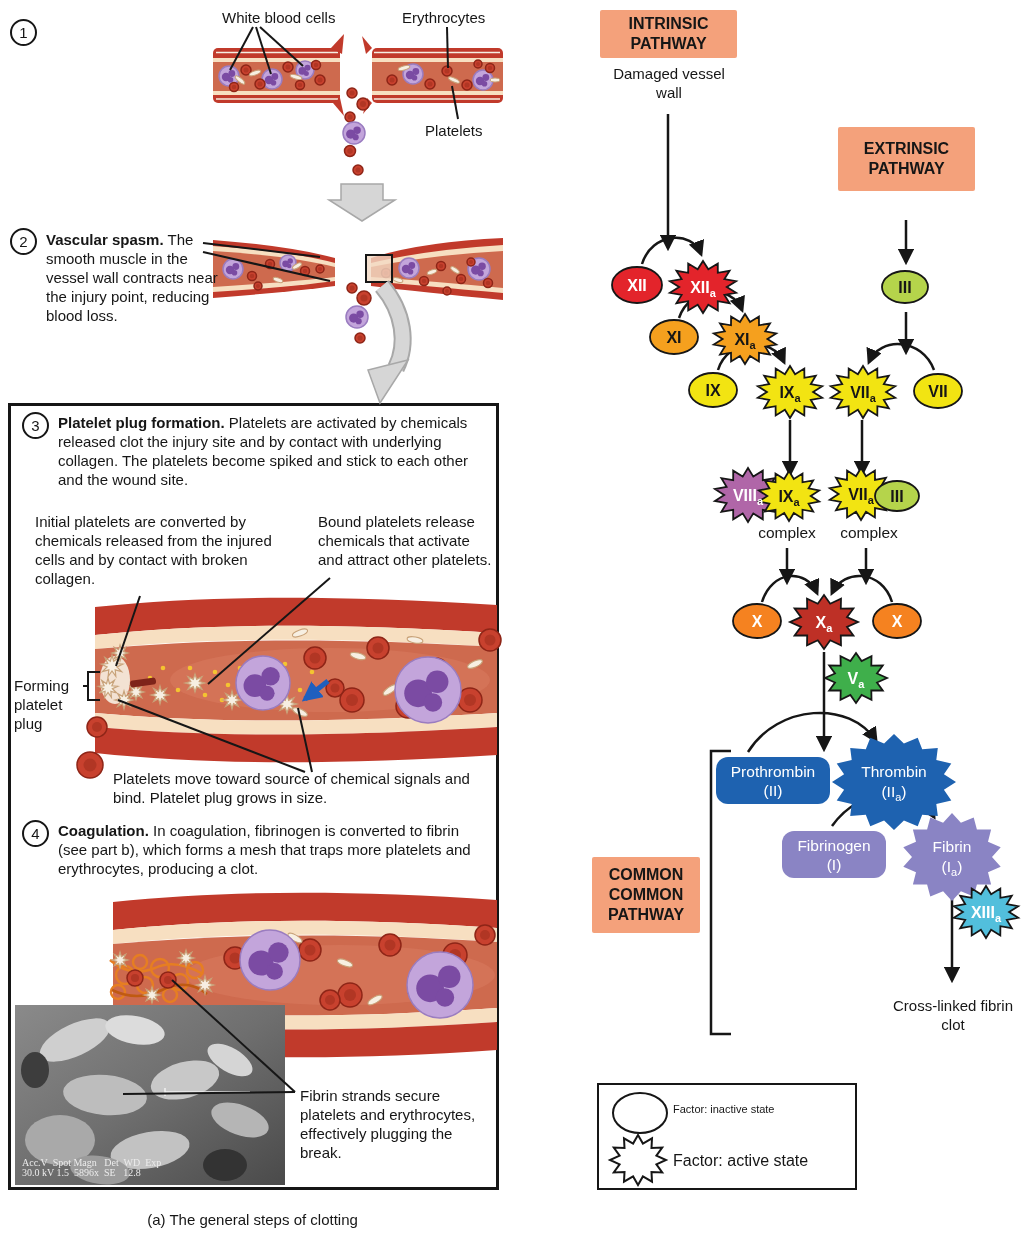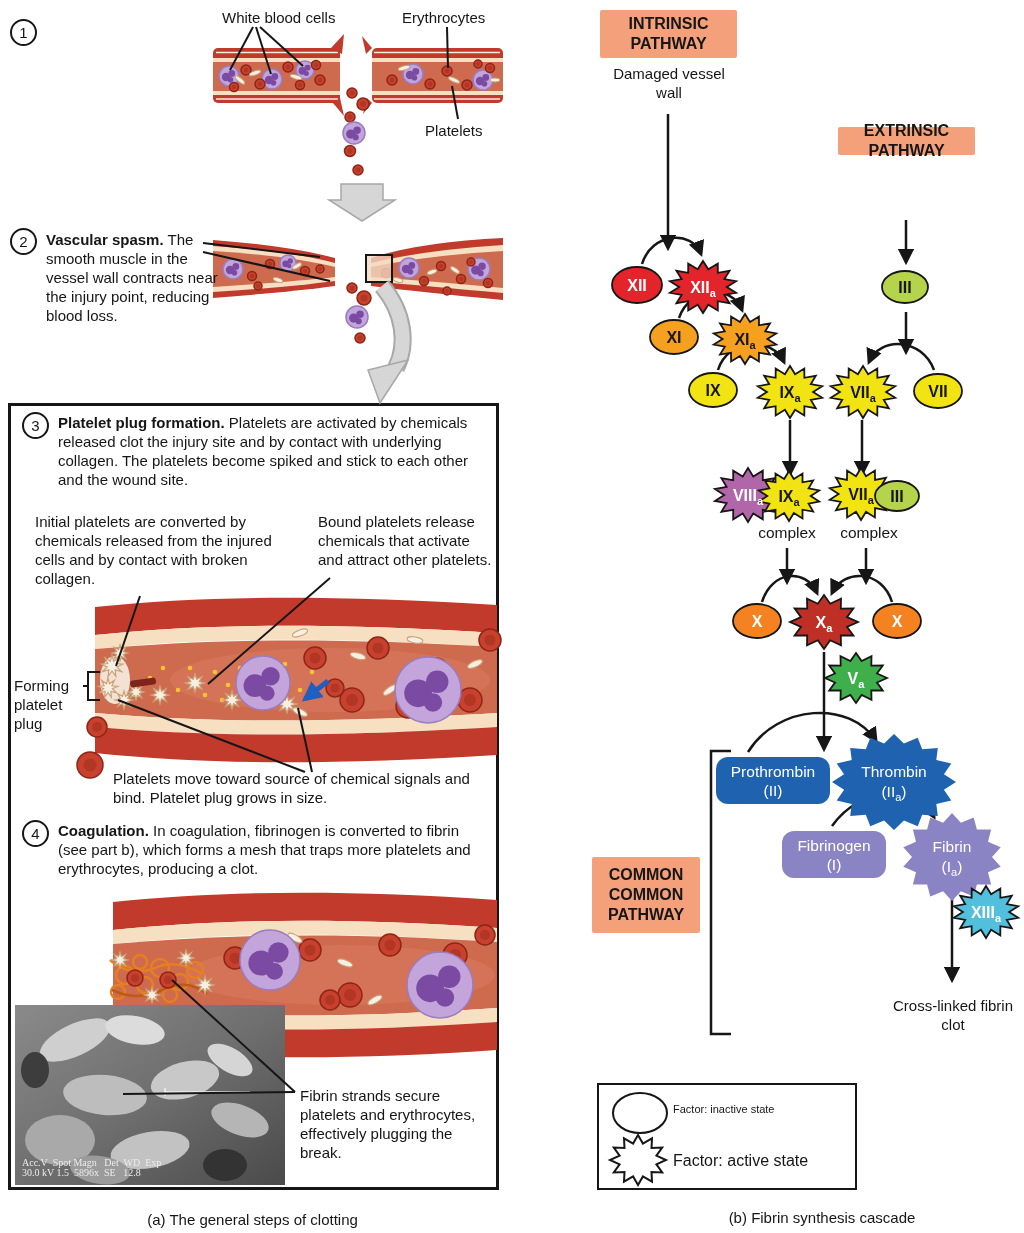--- a/index.html
+++ b/index.html
@@ -684,26 +684,25 @@
   <div class="txt" style="left:58px;top:821px;width:428px"><span class="b">Coagulation.</span> <span>In coagulation, fibrinogen is converted to fibrin (see part b), which forms a mesh that traps more platelets and erythrocytes, producing a clot.</span></div>
   <div class="txt" style="left:300px;top:1086px;width:192px">Fibrin strands secure platelets and erythrocytes, effectively plugging the break.</div>
   <div class="semtxt" style="left:22px;top:1156px">Acc.V  Spot Magn   Det  WD  Exp</div>
   <div class="semtxt" style="left:22px;top:1166px">30.0 kV 1.5  5896x  SE   12.8</div>
   <div class="txt ctr" style="left:55px;top:1210px;width:395px">(a) The general steps of clotting</div>
 
   <div class="pathway-box" style="left:600px;top:10px;width:137px;height:48px">
       <span>INTRINSIC PATHWAY</span>
     </div>
   <div class="txt ctr" style="left:605px;top:64px;width:128px">Damaged vessel wall</div>
-  <div class="pathway-box" style="left:838px;top:127px;width:137px;height:28px">
+  <div class="pathway-box" style="left:838px;top:127px;width:137px;height:64px">
       <span>EXTRINSIC PATHWAY</span>
     </div>
   <div class="txt ctr" style="left:742px;top:523px;width:90px;font-size:15.5px">complex</div>
   <div class="txt ctr" style="left:824px;top:523px;width:90px;font-size:15.5px">complex</div>
   <div class="pathway-box" style="left:592px;top:857px;width:108px;height:76px">
       <span>COMMON COMMON PATHWAY</span>
     </div>
   <div class="txt ctr" style="left:892px;top:996px;width:122px">Cross-linked fibrin clot</div>
   <div class="txt" style="left:673px;top:1103px;font-size:11px">Factor: inactive state</div>
   <div class="txt" style="left:673px;top:1151px;font-size:16px">Factor: active state</div>
-  <div class="txt ctr" style="left:662px;top:1208px;width:320px">(b) Fibrin synthesis cascade</div>
 
 </div>
 
 </body></html>

